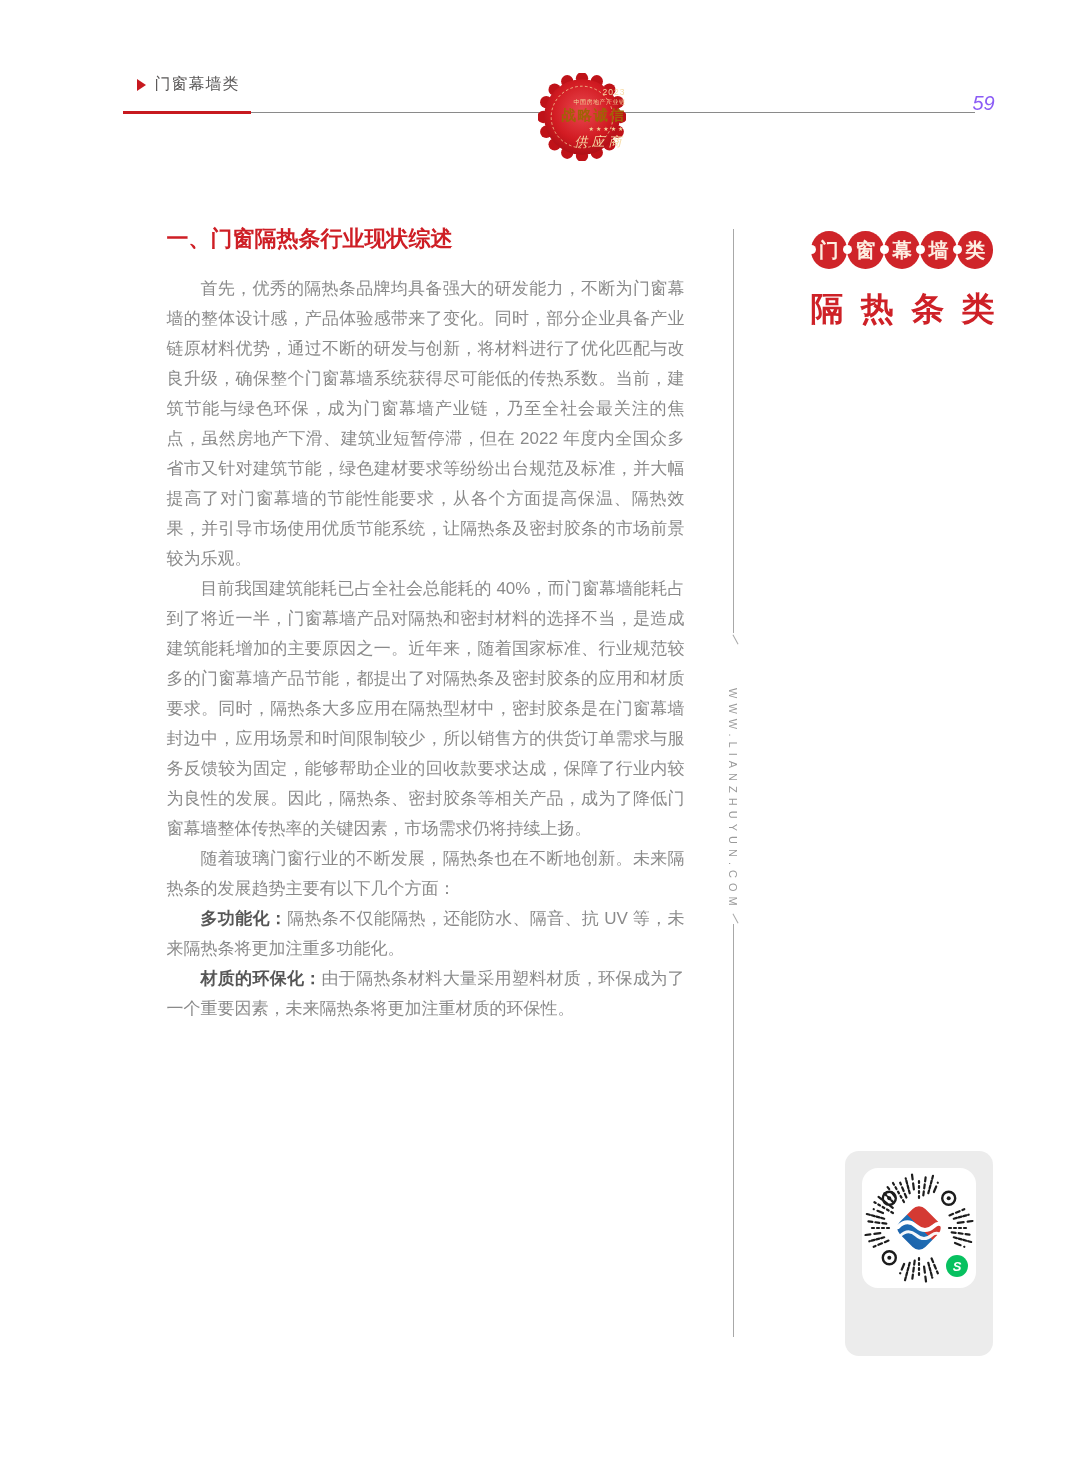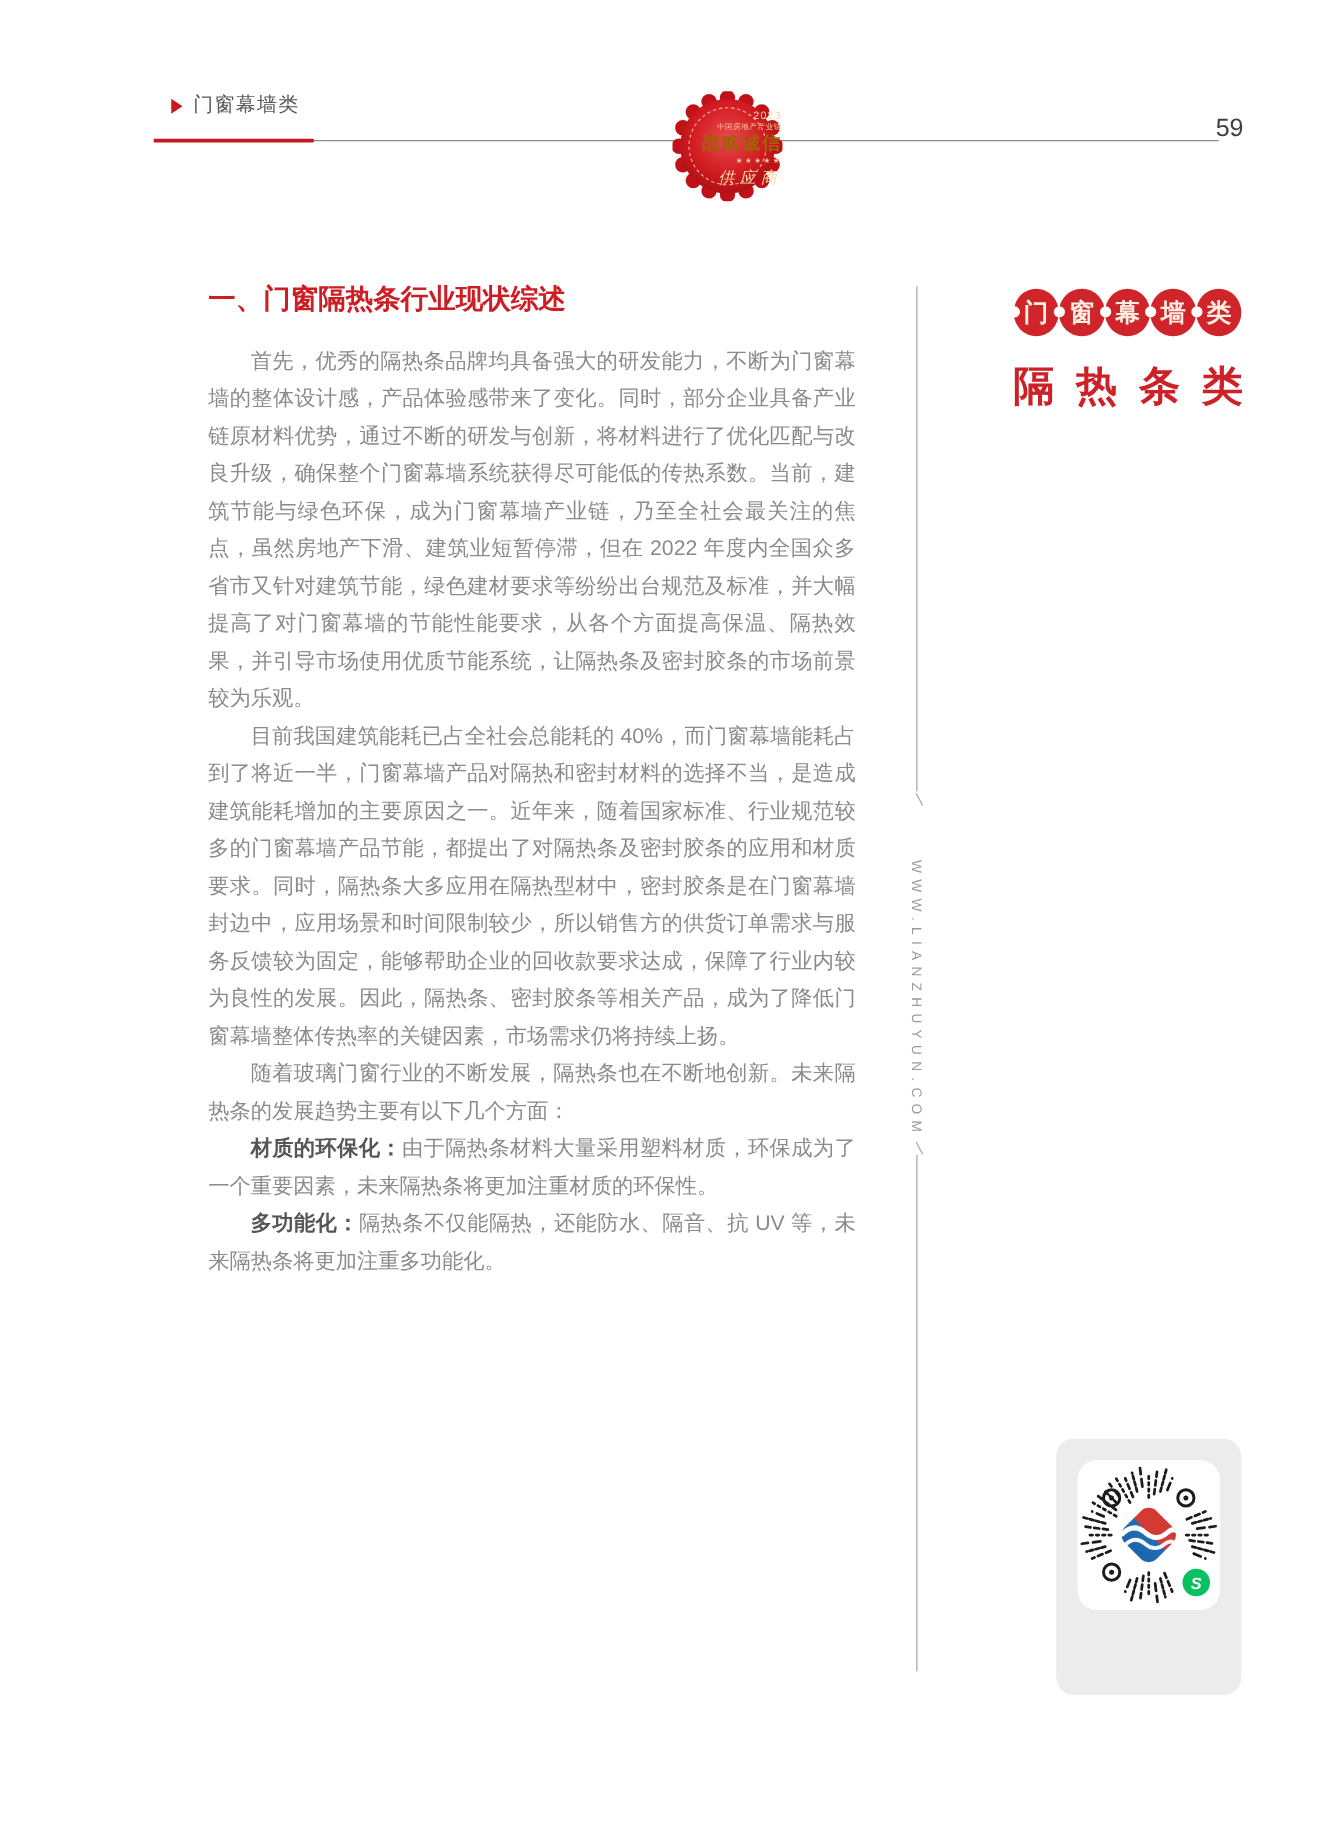--- a/index.html
+++ b/index.html
@@ -9,21 +9,21 @@
     position:relative; width:986px; height:1459px; margin:0 auto;
     background:#ffffff; overflow:hidden;
   }
 
   
   .category-tag { position:absolute; left:92px; top:74px; display:flex; align-items:center; gap:9px; }
   .tri-icon { width:0; height:0; border-left:9px solid #c7191f; border-top:6px solid transparent; border-bottom:6px solid transparent; }
   .category-tag span.lbl { font-size:16px; color:#595757; letter-spacing:1px; }
   .header-rule { position:absolute; left:78px; top:112px; width:852px; height:1px; background:#8a8a8a; }
   .header-rule-red { position:absolute; left:78px; top:111px; width:128px; height:3px; background:#c7191f; }
-  .page-number { position:absolute; left:928px; top:92px; font-size:20px; color:#404040; }
+  .page-number { position:absolute; left:928px; top:92px; font-size:20px; color:#8b5cf6;font-style:italic; }
 
   
   .seal { position:absolute; left:493px; top:73px; width:88px; height:88px; }
   .seal svg { position:absolute; inset:0; }
   .seal .txt { position:absolute; left:0; width:100%; text-align:right; color:#f6dba6; line-height:1; }
   .seal .yr   { top:15px; font-size:8.5px; letter-spacing:1px; }
   .seal .org  { top:26px; font-size:6px; letter-spacing:.5px; color:#f3d49a; }
   .seal .ttl  { top:35px; font-size:14.5px; font-weight:bold; letter-spacing:1.5px; color:#a16207; }
   .seal .strs { top:53px; font-size:6px; letter-spacing:2px; color:#f3d49a; }
   .seal .sub  { top:62px; font-size:13px; font-style:italic; letter-spacing:4px; color:#f6dba6; }
@@ -118,22 +118,22 @@
     <div class="txt strs">★★★★★</div>
     <div class="txt sub">供应商</div>
   </div>
 
   <div class="article">
     <h2 class="h1">一、门窗隔热条行业现状综述</h2>
     <p>首先，优秀的隔热条品牌均具备强大的研发能力，不断为门窗幕墙的整体设计感，产品体验感带来了变化。同时，部分企业具备产业链原材料优势，通过不断的研发与创新，将材料进行了优化匹配与改良升级，确保整个门窗幕墙系统获得尽可能低的传热系数。当前，建筑节能与绿色环保，成为门窗幕墙产业链，乃至全社会最关注的焦点，虽然房地产下滑、建筑业短暂停滞，但在 2022 年度内全国众多省市又针对建筑节能，绿色建材要求等纷纷出台规范及标准，并大幅提高了对门窗幕墙的节能性能要求，从各个方面提高保温、隔热效果，并引导市场使用优质节能系统，让隔热条及密封胶条的市场前景较为乐观。</p>
     <p>目前我国建筑能耗已占全社会总能耗的 40%，而门窗幕墙能耗占到了将近一半，门窗幕墙产品对隔热和密封材料的选择不当，是造成建筑能耗增加的主要原因之一。近年来，随着国家标准、行业规范较多的门窗幕墙产品节能，都提出了对隔热条及密封胶条的应用和材质要求。同时，隔热条大多应用在隔热型材中，密封胶条是在门窗幕墙封边中，应用场景和时间限制较少，所以销售方的供货订单需求与服务反馈较为固定，能够帮助企业的回收款要求达成，保障了行业内较为良性的发展。因此，隔热条、密封胶条等相关产品，成为了降低门窗幕墙整体传热率的关键因素，市场需求仍将持续上扬。</p>
 
     <p>随着玻璃门窗行业的不断发展，隔热条也在不断地创新。未来隔热条的发展趋势主要有以下几个方面：</p>
+    <p><b>多功能化：</b><span>隔热条不仅能隔热，还能防水、隔音、抗 UV 等，未来隔热条将更加注重多功能化。</span></p>
     <p><b>材质的环保化：</b><span>由于隔热条材料大量采用塑料材质，环保成为了一个重要因素，未来隔热条将更加注重材质的环保性。</span></p>
-    <p><b>多功能化：</b><span>隔热条不仅能隔热，还能防水、隔音、抗 UV 等，未来隔热条将更加注重多功能化。</span></p>
   </div>
 
   <div class="char-badges">
     <div class="char-badge">
         <span>门</span>
       </div>
     <div class="char-badge">
         <span>窗</span>
       </div>
     <div class="char-badge">

